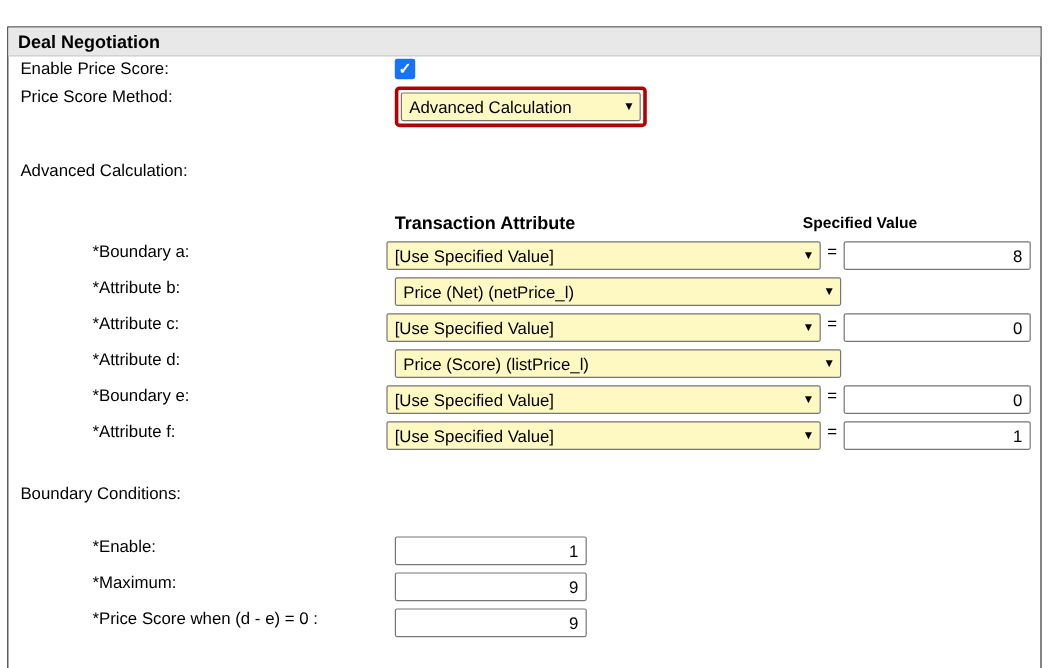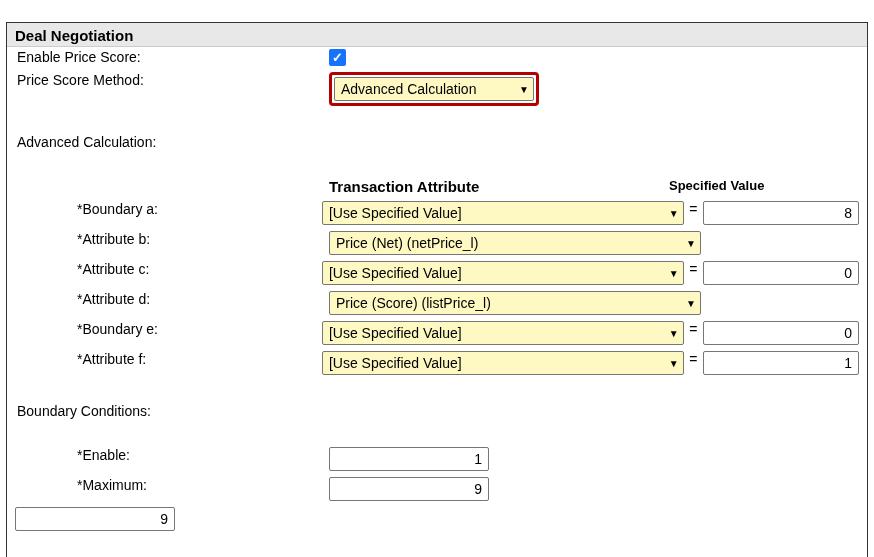--- a/index.html
+++ b/index.html
@@ -210,17 +210,18 @@
 
     <div class="row">
       <div class="label-col indent">*Enable:</div>
       <div class="small-input">1</div>
     </div>
     <div class="row">
       <div class="label-col indent">*Maximum:</div>
       <div class="small-input">9</div>
     </div>
     <div class="row">
+      <div class="label-col indent">*Price Score when (d - e) = 0 :</div>
       <div class="small-input">9</div>
     </div>
 
   </div>
 </div>
 
 </body></html>

